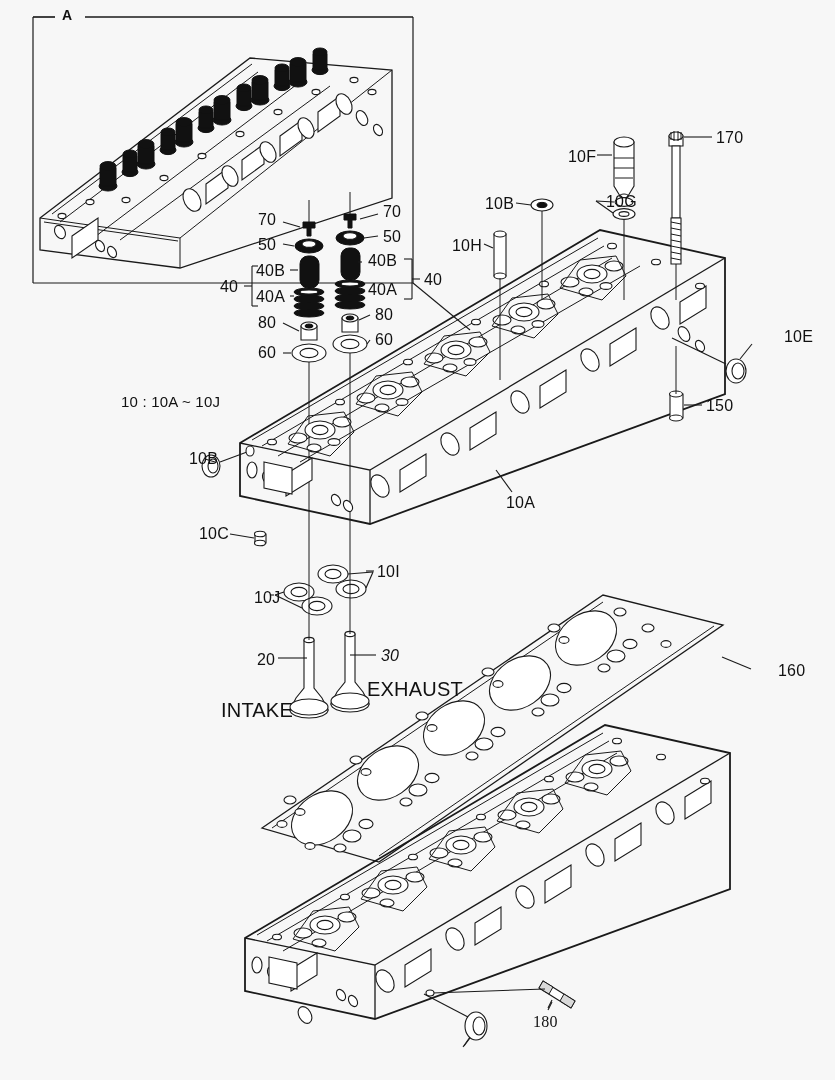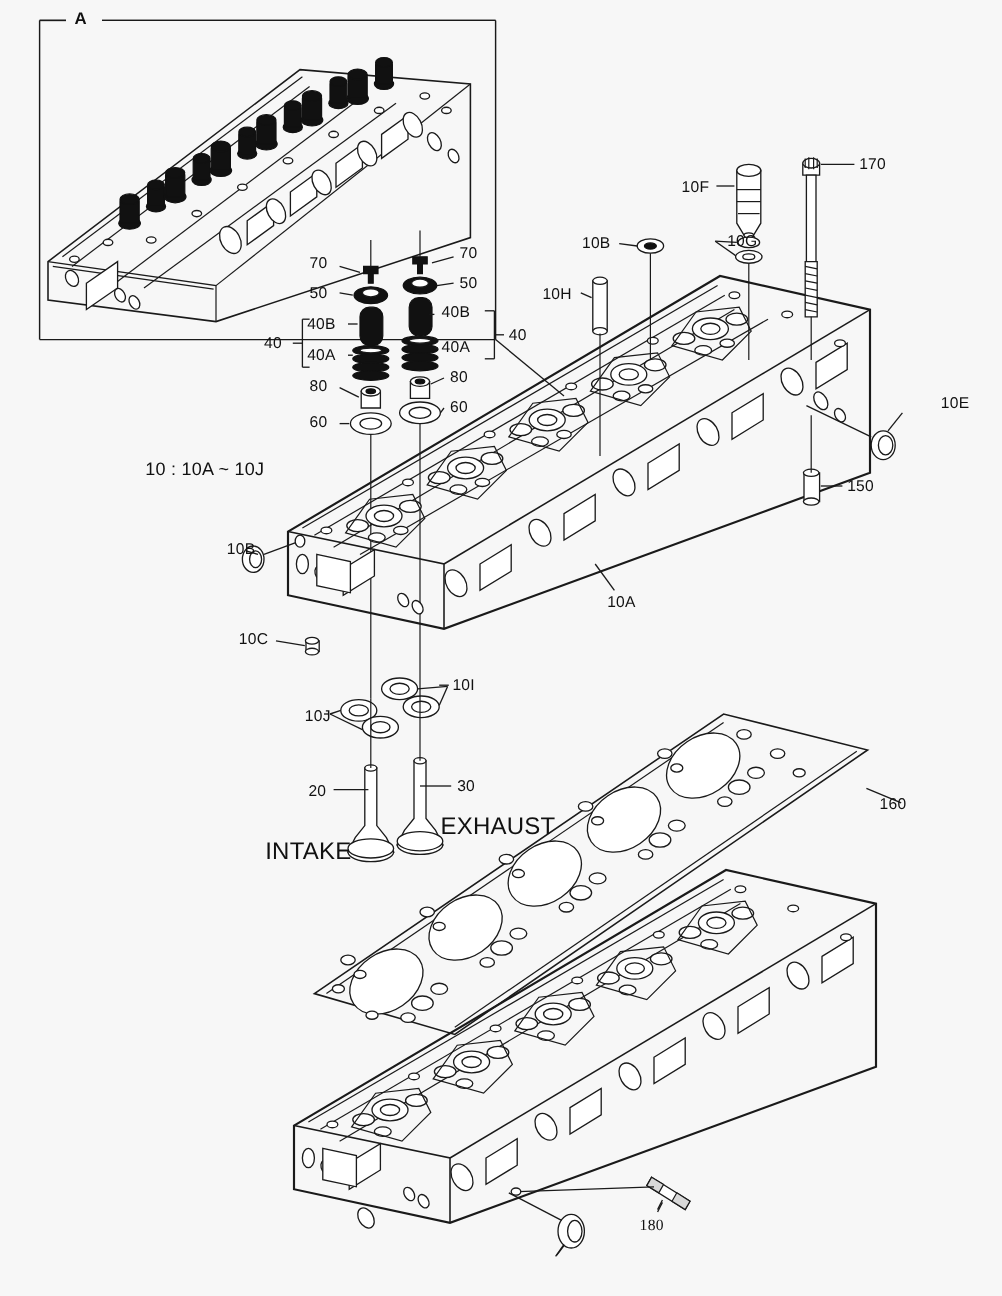--- a/index.html
+++ b/index.html
@@ -8,21 +8,21 @@
     background:#f7f7f7;
     font-family:"Liberation Sans", sans-serif;
     overflow:hidden;
     position:relative;
   }
   #root{position:relative;width:835px;height:1080px;}
   svg.layer{position:absolute;left:0;top:0;width:835px;height:1080px;}
   .lbl{
     position:absolute;
     font-family:"Liberation Sans", sans-serif;
-    font-size:13px;
+    font-size:16px;
     color:#111;
     white-space:nowrap;
     letter-spacing:0.2px;
   }
   .lbl.bold{font-weight:bold;font-size:14px;}
   .lbl.note{font-size:15px;}
   .lbl.word{font-size:20px;}
   
   .ln{stroke:#1a1a1a;fill:none;}
   .thin{stroke-width:1;}
@@ -627,23 +627,23 @@
     <div class="lbl" style="left:716px;top:129px;">170</div>
     <div class="lbl" style="left:452px;top:237px;">10H</div>
     <div class="lbl" style="left:784px;top:328px;">10E</div>
     <div class="lbl" style="left:706px;top:397px;">150</div>
     <div class="lbl" style="left:506px;top:494px;">10A</div>
     <div class="lbl" style="left:189px;top:450px;">10B</div>
     <div class="lbl" style="left:199px;top:525px;">10C</div>
     <div class="lbl" style="left:377px;top:563px;">10I</div>
     <div class="lbl" style="left:244px;top:589px;margin-left:10px;">10J</div>
     <div class="lbl" style="left:257px;top:651px;">20</div>
-    <div class="lbl" style="left:381px;top:647px;">30</div>
-    <div class="lbl" style="left:733px;top:662px;">160</div>
+    <div class="lbl" style="left:381px;top:647px;font-style:italic;">30</div>
+    <div class="lbl" style="left:778px;top:662px;">160</div>
     <div class="lbl" style="left:533px;top:1013px;font-family:Liberation Serif, serif;">180</div>
     <div class="lbl" style="left:446px;top:1094px;">10D</div>
 
-    <div class="lbl note" style="left:121px;top:383px;text-align:right;">10 : 10A ~ 10J</div>
+    <div class="lbl note" style="left:121px;top:393px;text-align:right;">10 : 10A ~ 10J</div>
     <div class="lbl word" style="left:221px;top:699px;">INTAKE</div>
     <div class="lbl word" style="left:367px;top:678px;">EXHAUST</div>
   </div>
 
 </div>
 
 </body></html>

